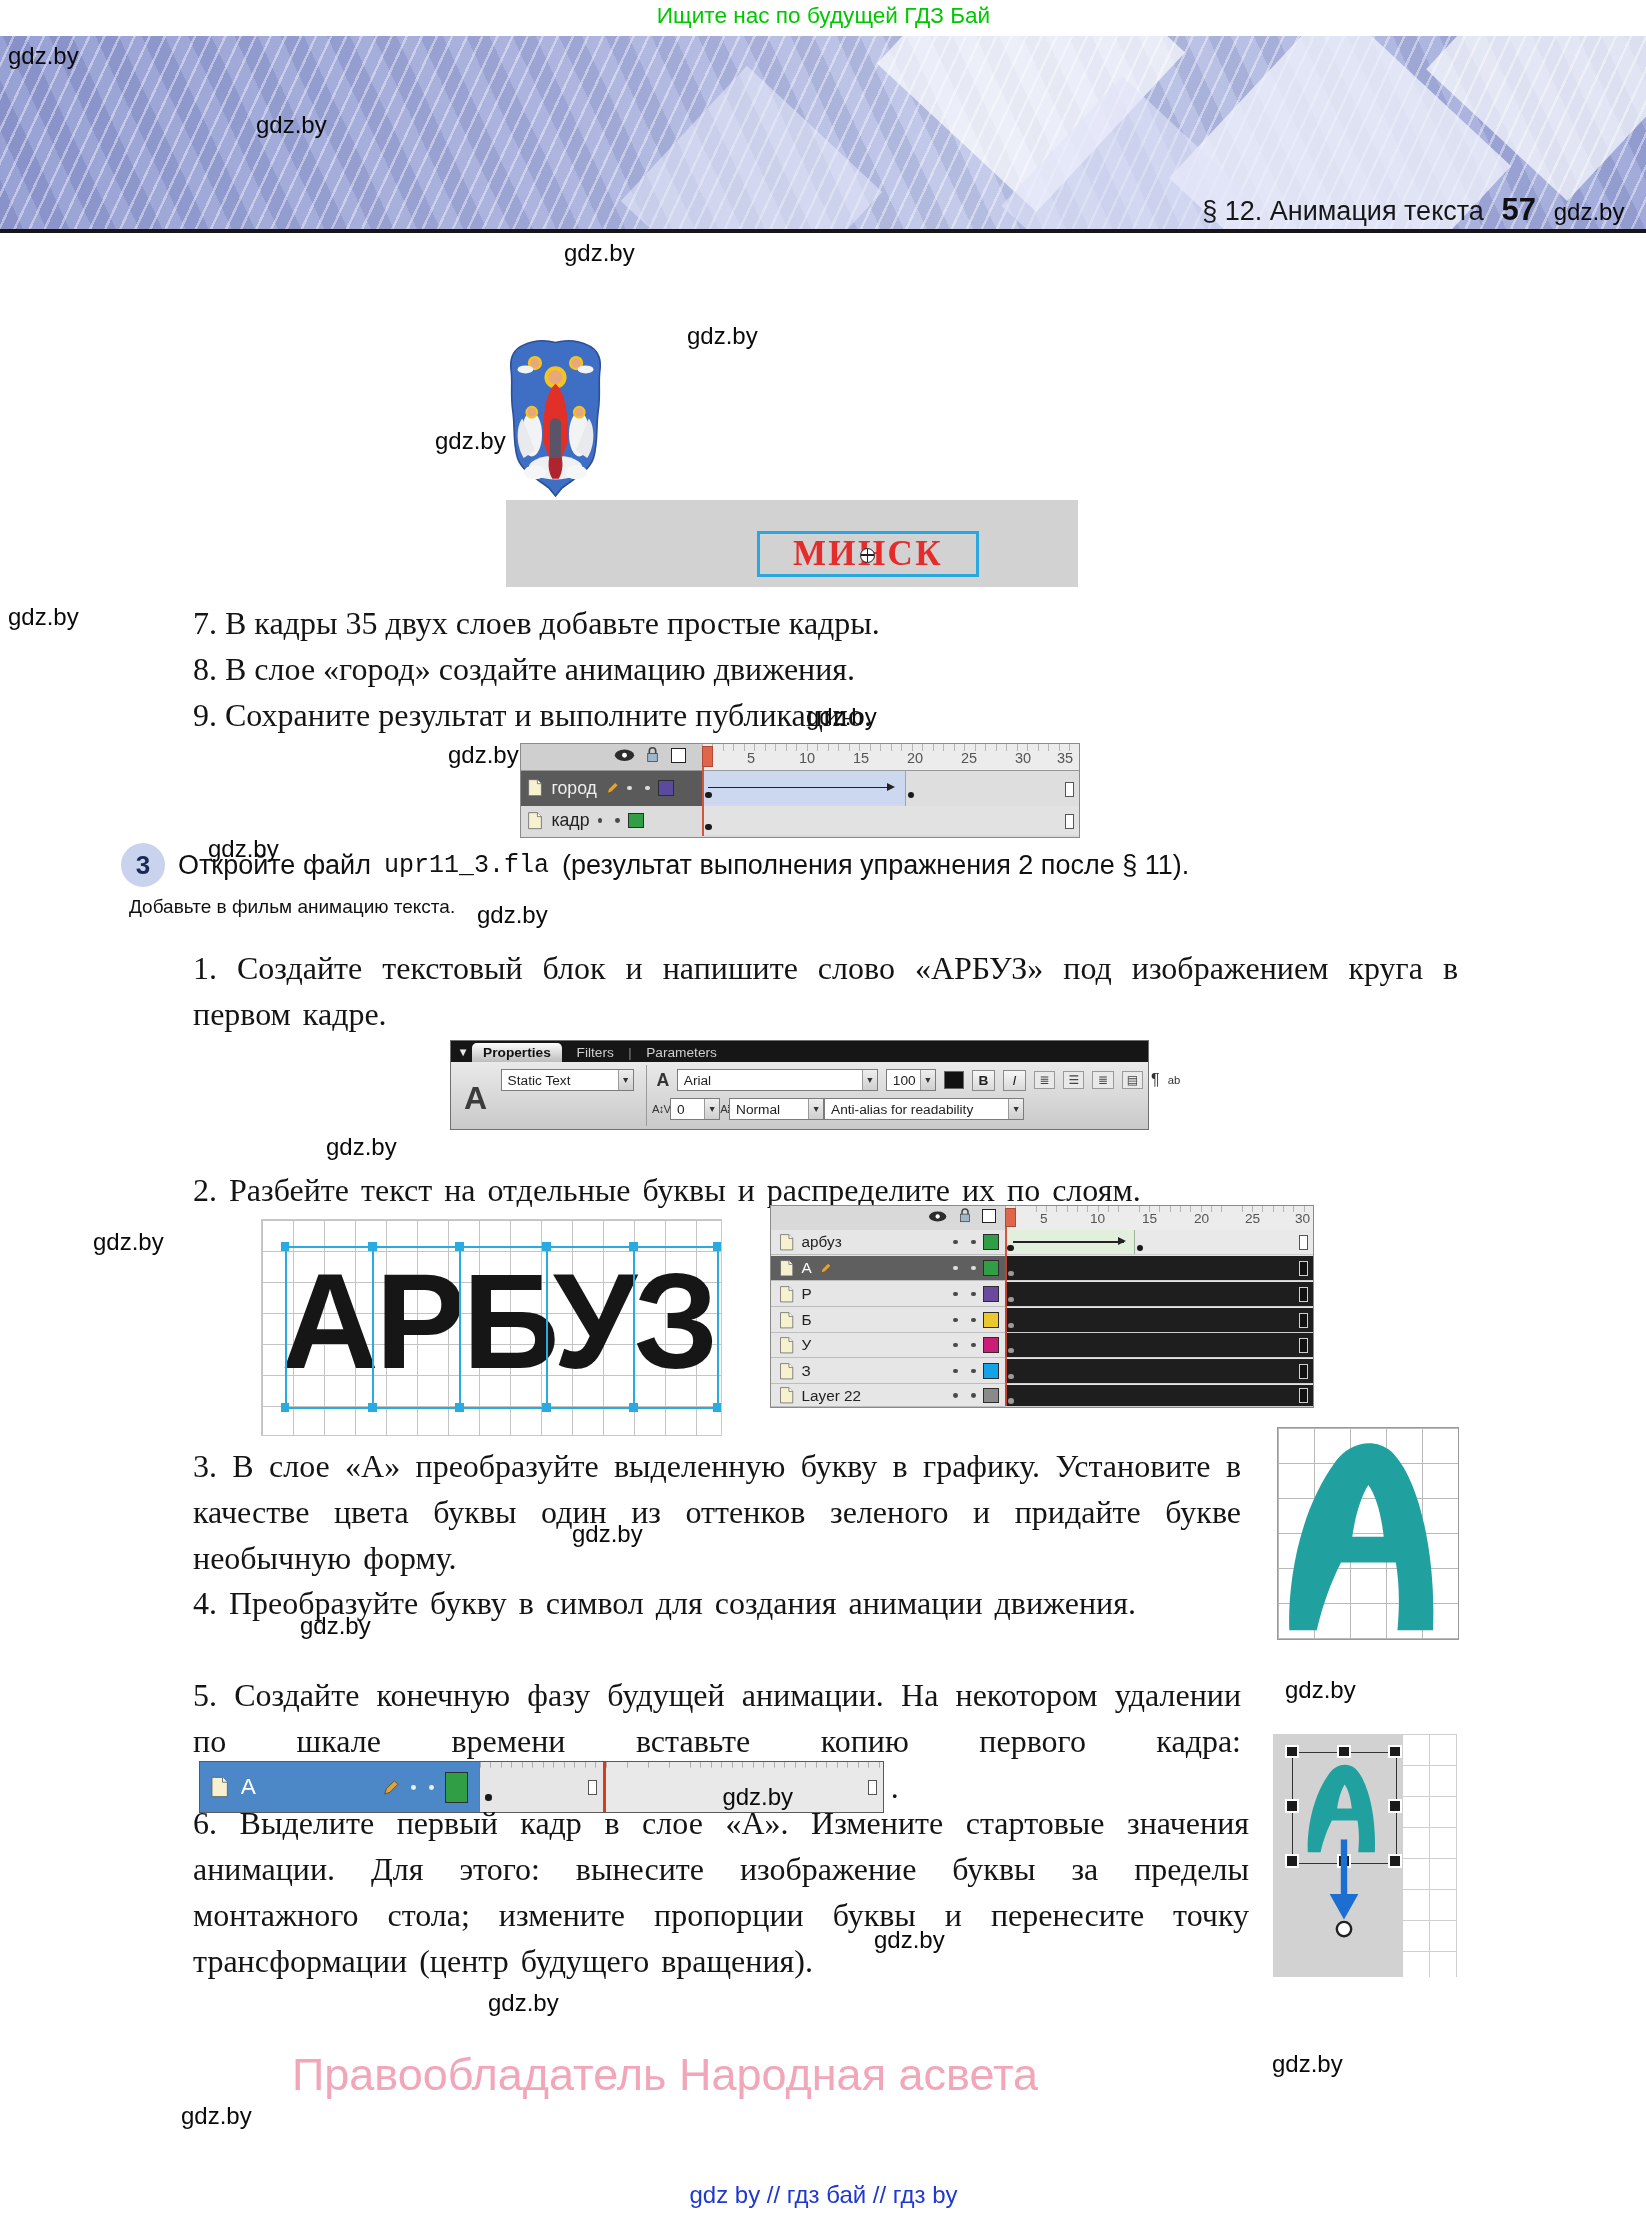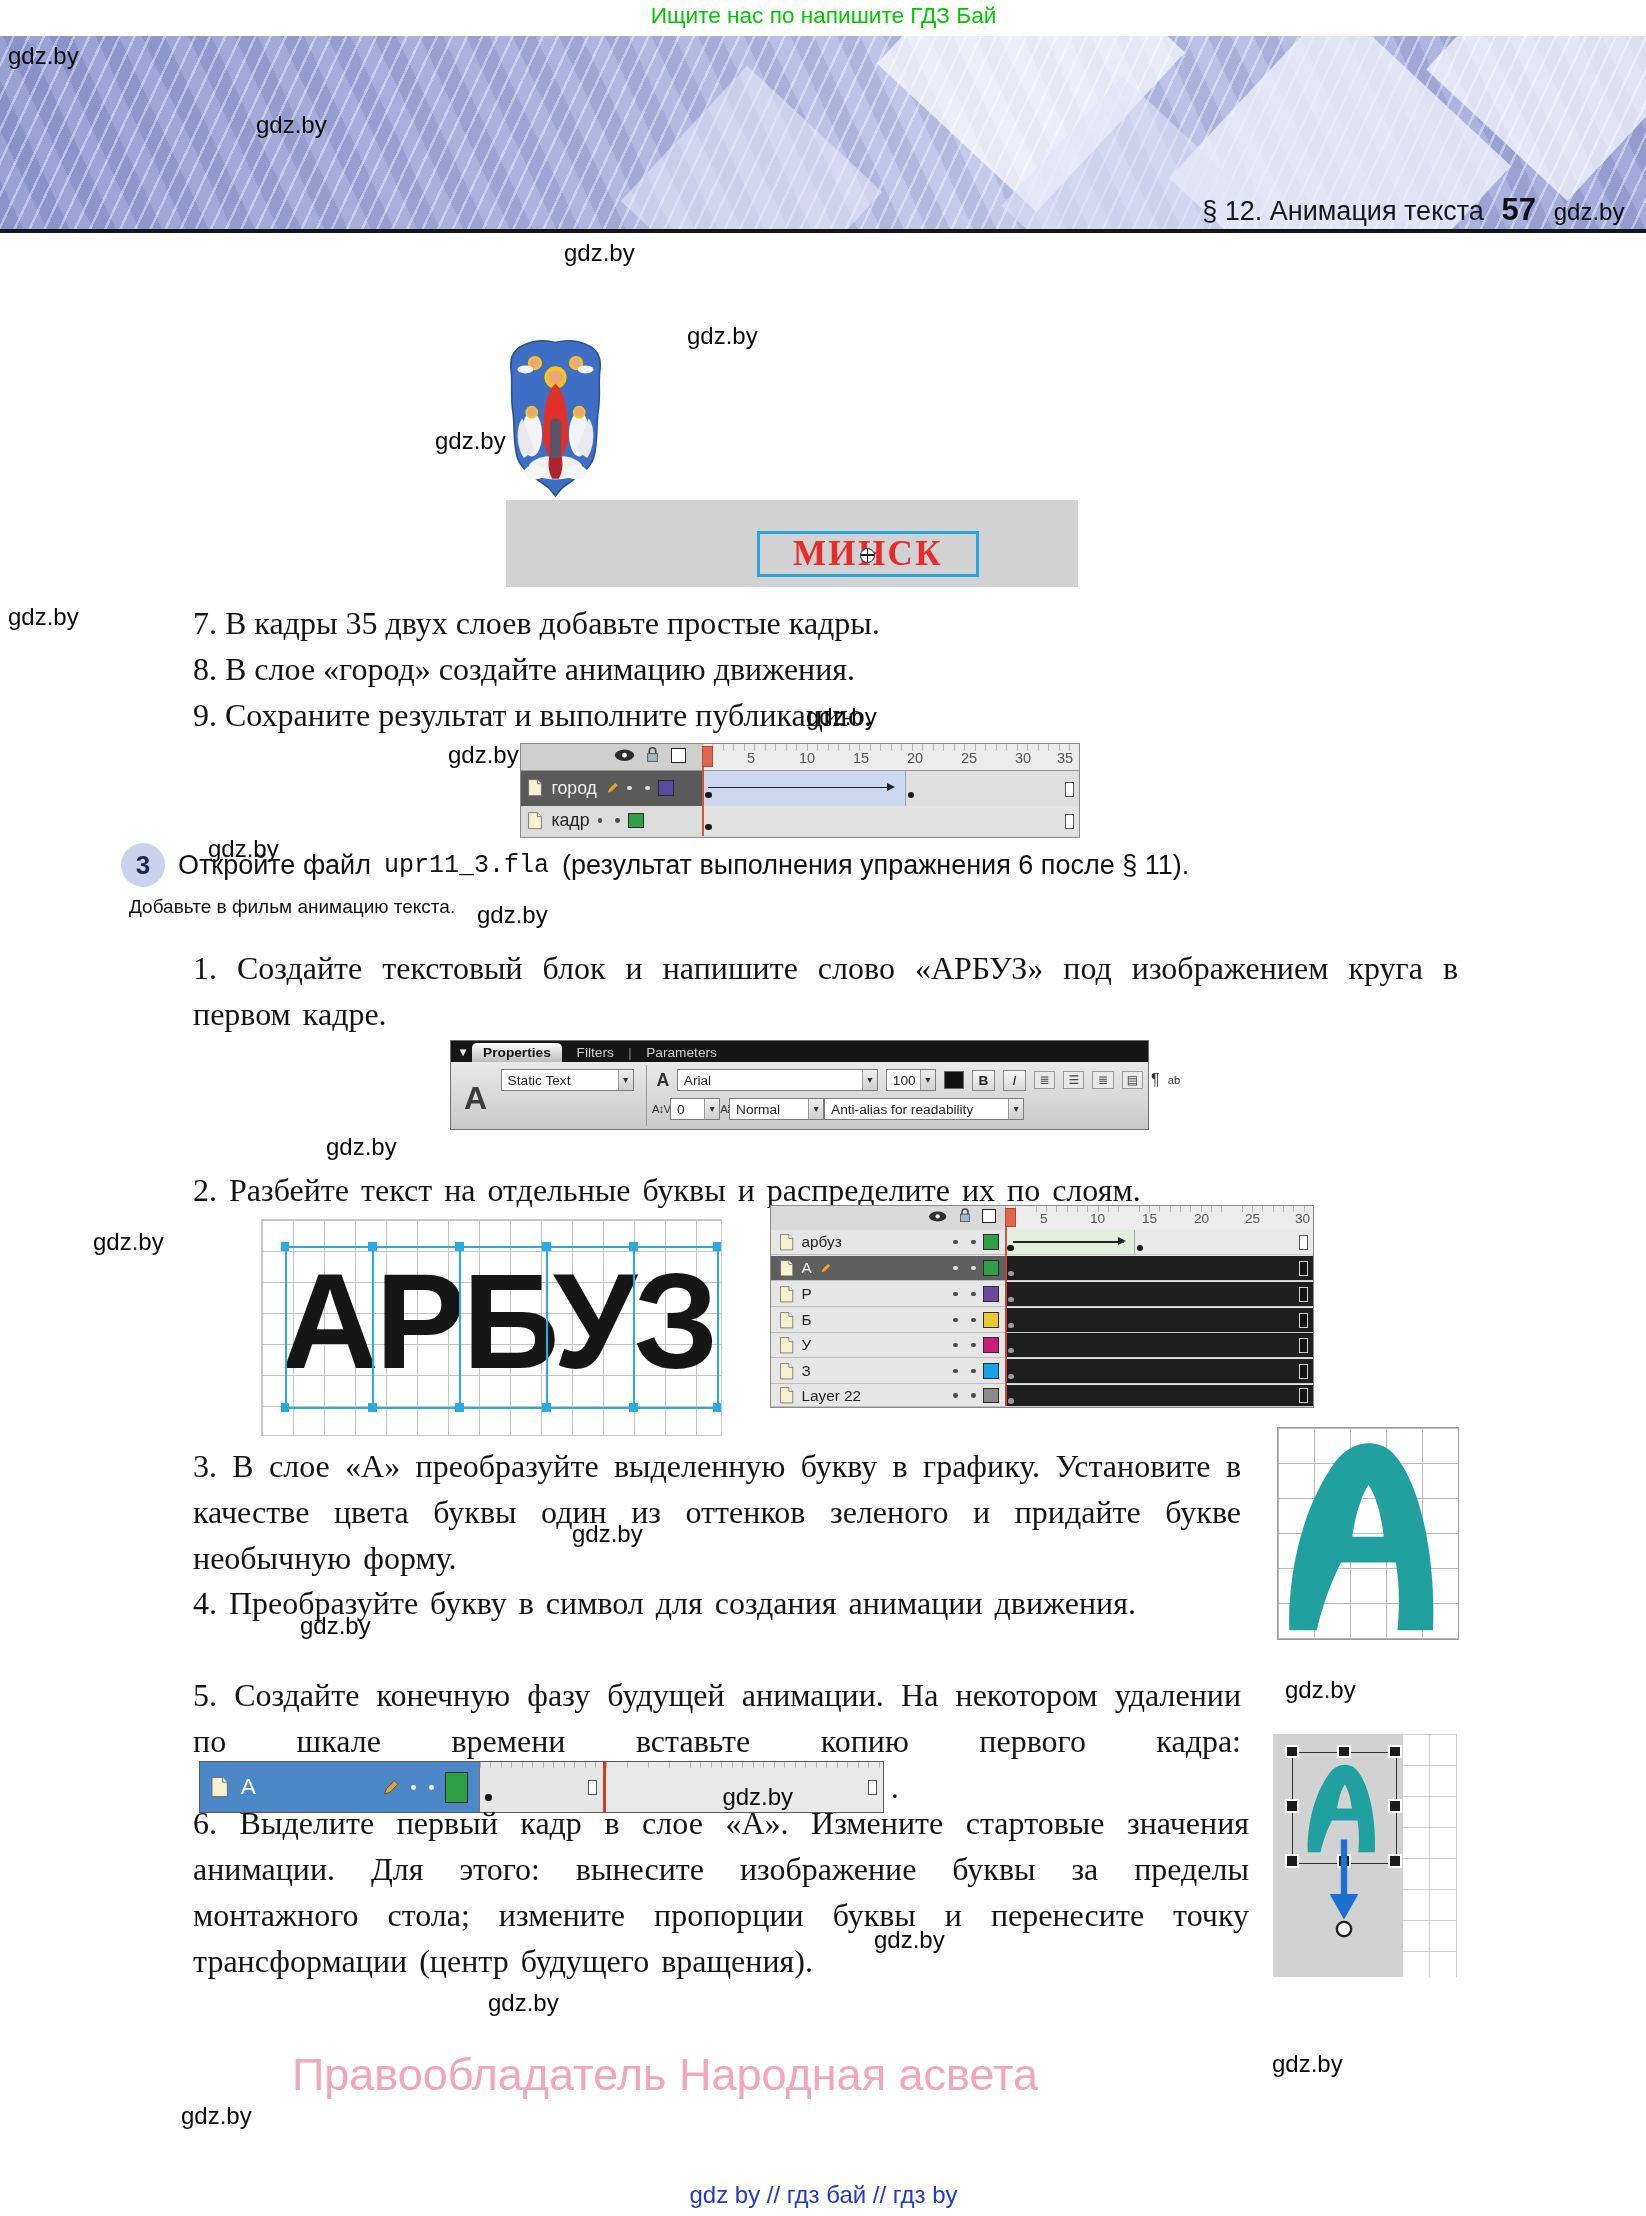--- a/index.html
+++ b/index.html
@@ -163,21 +163,21 @@
   .copyright{position:absolute;left:0;top:2049px;width:1330px;text-align:center;
              font-family:"Liberation Sans",sans-serif;font-size:45px;color:#f2a6ba;}
   .links{position:absolute;left:0;top:2181px;width:100%;text-align:center;
          font-family:"Liberation Sans",sans-serif;font-size:24px;color:#2038d0;}
 </style>
 </head>
 <body>
 
 <div class="page">
 
-  <div class="promo-top">Ищите нас по напишите ГДЗ Бай</div>
+  <div class="promo-top">Ищите нас по будущей ГДЗ Бай</div>
 
   <div class="banner">
     <div class="shape s1"></div>
     <div class="shape s2"></div>
     <div class="shape s3"></div>
     <div class="shape s4"></div>
     <div class="shape s5"></div>
   </div>
   <div class="hdr">
     <span class="t">§ 12. Анимация текста</span>
@@ -308,21 +308,21 @@
       <span class="dot" style="position:absolute;left:3.2px;top:17.7px"></span>
       <span class="hollow" style="right:4.8px;top:8px"></span>
     </div>
     <div class="ph-line" style="left:181px;top:22.6px;height:69px"></div>
   </div>
 
   <div class="ex3-l1">
     <span class="badge">3</span>
     <span>Откройте файл</span>
     <span class="mono">upr11_3.fla</span>
-    <span>(результат выполнения упражнения 6 после § 11).</span>
+    <span>(результат выполнения упражнения 2 после § 11).</span>
   </div>
   <div class="ex3-l2">Добавьте в фильм анимацию текста.</div>
 
   <div class="par" style="left:193px;top:945px;width:1265px">1. Создайте текстовый блок и напишите слово «АРБУЗ» под изображением круга в первом кадре.</div>
 
   <div class="props">
     <div class="bar">
       <span class="tri">▼</span>
       <span class="tab active">Properties</span>
       <span class="tab">Filters</span>

